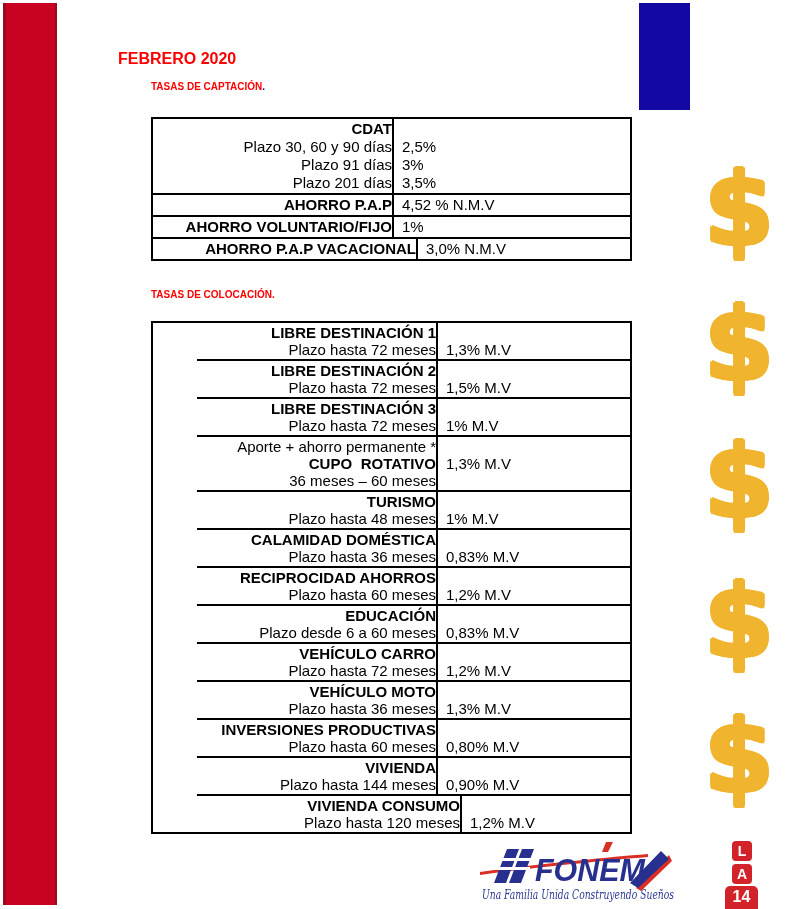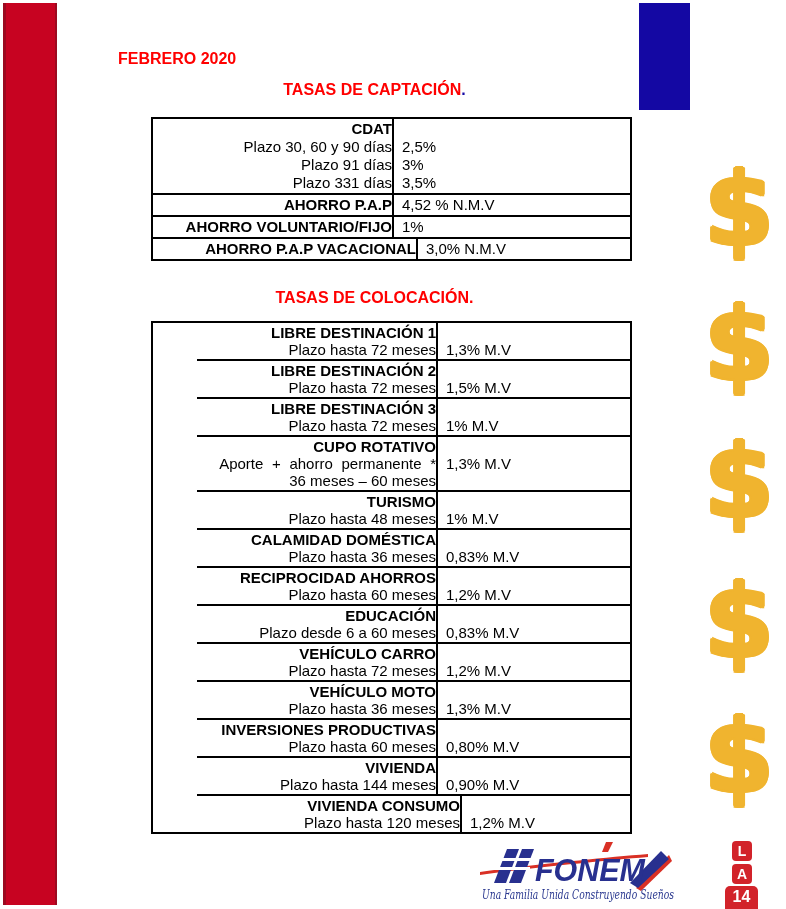--- a/index.html
+++ b/index.html
@@ -10,21 +10,21 @@
   
   .red-bar{
     position:absolute; left:3px; top:3px; width:54px; height:902px;
     background:#C70321; box-sizing:border-box;
     border-left:3px solid #9C0A20; border-right:2px solid #9C0A20;
   }
   .blue-rect{ position:absolute; left:639px; top:3px; width:51px; height:107px; background:#1408A3; }
 
   
   .month-title{ position:absolute; left:118px; top:50px; font-size:16px; font-weight:bold; color:#FF0000; }
-  .heading{ position:absolute; left:134px; width:481px; text-align:center; font-size:16px; font-weight:bold; color:#FF0000; }
+  .heading{ position:absolute; left:151px; width:481px; font-size:10px; font-weight:bold; color:#FF0000; }
   .h1pos{ top:81px; } .h2pos{ top:289px; }
   .blue-dot{ color:#1408A5; }
 
   
   .rtable{ position:absolute; left:151px; width:481px; border:2px solid #000; background:#fff; box-sizing:border-box; }
   .t1{ top:117px; } .t2{ top:321px;padding-left:44px; }
   .trow{ display:flex; border-bottom:2px solid #000; }
   .trow:last-child{ border-bottom:none;margin-left:24px; }
   .lcell{ width:241px; box-sizing:border-box; border-right:2px solid #000; padding:1px 0 1px 7px;text-align:right; }
   .rcell{ flex:1; padding:1px 0 1px 8px; }
@@ -66,21 +66,21 @@
   <div class="month-title">FEBRERO 2020</div>
 
   <div class="heading h1pos"><span>TASAS DE CAPTACIÓN</span><span class="blue-dot">.</span></div>
 
   <div class="rtable t1" id="t1">
       <div class="trow">
         <div class="lcell">
           <div class="ln b">CDAT</div>
           <div class="ln">Plazo 30, 60 y 90 días</div>
           <div class="ln">Plazo 91 días</div>
-          <div class="ln">Plazo 331 días</div>
+          <div class="ln">Plazo 201 días</div>
         </div>
         <div class="rcell">
           <div class="ln">&nbsp;</div>
           <div class="ln">2,5%</div>
           <div class="ln">3%</div>
           <div class="ln">3,5%</div>
         </div>
       </div>
       <div class="trow">
         <div class="lcell">
@@ -136,22 +136,22 @@
           <div class="ln b">LIBRE DESTINACIÓN 3</div>
           <div class="ln">Plazo hasta 72 meses</div>
         </div>
         <div class="rcell">
           <div class="ln">&nbsp;</div>
           <div class="ln">1% M.V</div>
         </div>
       </div>
       <div class="trow">
         <div class="lcell">
+          <div class="ln">Aporte + ahorro permanente *</div>
           <div class="ln b">CUPO ROTATIVO</div>
-          <div class="ln">Aporte + ahorro permanente *</div>
           <div class="ln">36 meses – 60 meses</div>
         </div>
         <div class="rcell">
           <div class="ln">&nbsp;</div>
           <div class="ln">1,3% M.V</div>
           <div class="ln">&nbsp;</div>
         </div>
       </div>
       <div class="trow">
         <div class="lcell">

